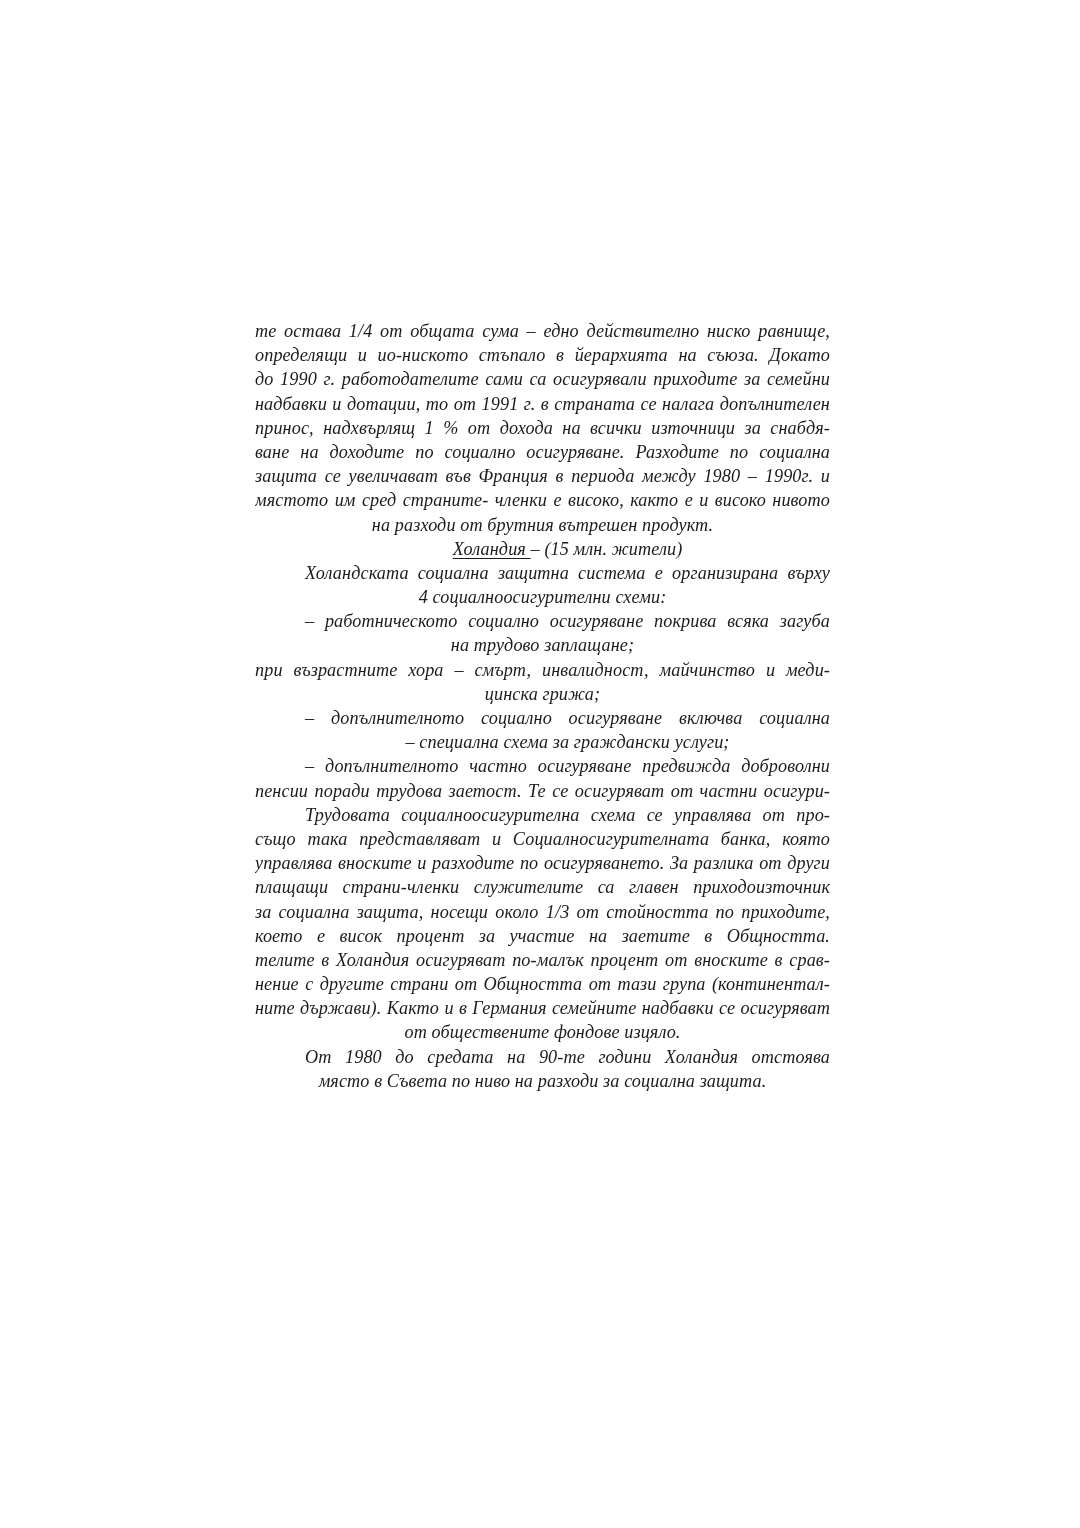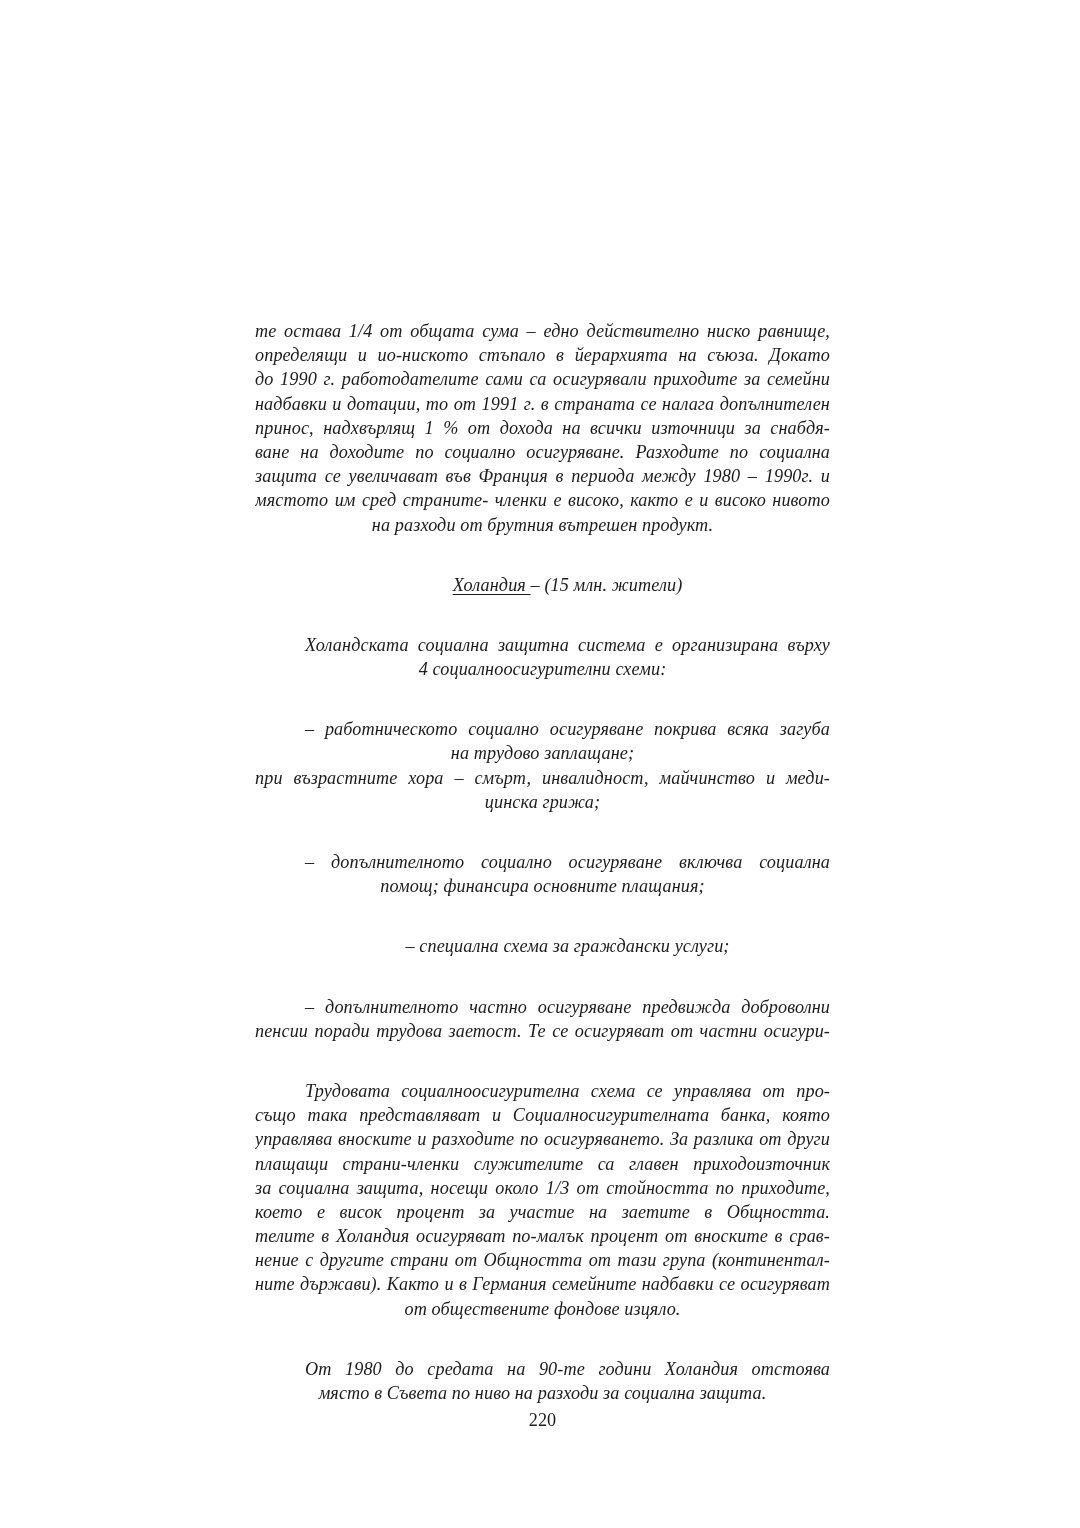--- a/index.html
+++ b/index.html
@@ -38,21 +38,20 @@
     height: 24.2px;
     overflow: hidden;
     text-align: center;
   }
   .line.just {
     text-align: justify;
     text-align-last: justify;
   }
   .line.indent {
     padding-left: 50px;
-    margin-top: 36px;
   }
   .underline {
     text-decoration: underline;
     text-underline-offset: 3px;
   }
   .page-number-line {
     height: 24.2px;
     margin-top: 2.5px;
     text-align: center;
   }
@@ -84,21 +83,20 @@
       <div class="paragraph">
         <div class="line just indent">– работническото социално осигуряване покрива всяка загуба</div>
         <div class="line">на трудово заплащане;</div>
       </div>
       <div class="paragraph">
         <div class="line just">при възрастните хора – смърт, инвалидност, майчинство и меди-</div>
         <div class="line">цинска грижа;</div>
       </div>
       <div class="paragraph">
         <div class="line just indent">– допълнителното социално осигуряване включва социална</div>
-        <div class="line">помощ; финансира основните плащания;</div>
       </div>
       <div class="paragraph">
         <div class="line indent">– специална схема за граждански услуги;</div>
       </div>
       <div class="paragraph">
         <div class="line just indent">– допълнителното частно осигуряване предвижда доброволни</div>
         <div class="line just">пенсии поради трудова заетост. Те се осигуряват от частни осигури-</div>
       </div>
       <div class="paragraph">
         <div class="line just indent">Трудовата социалноосигурителна схема се управлява от про-</div>
@@ -109,15 +107,14 @@
         <div class="line just">което е висок процент за участие на заетите в Общността. Работода-</div>
         <div class="line just">телите в Холандия осигуряват по-малък процент от вноските в срав-</div>
         <div class="line just">нение с другите страни от Общността от тази група (континентал-</div>
         <div class="line just">ните държави). Както и в Германия семейните надбавки се осигуряват</div>
         <div class="line">от обществените фондове изцяло.</div>
       </div>
       <div class="paragraph">
         <div class="line just indent">От 1980 до средата на 90-те години Холандия отстоява първото</div>
         <div class="line">място в Съвета по ниво на разходи за социална защита.</div>
       </div>
-      <div class="page-number-line">220</div>
     </div>
 </div>
 
 </body></html>

